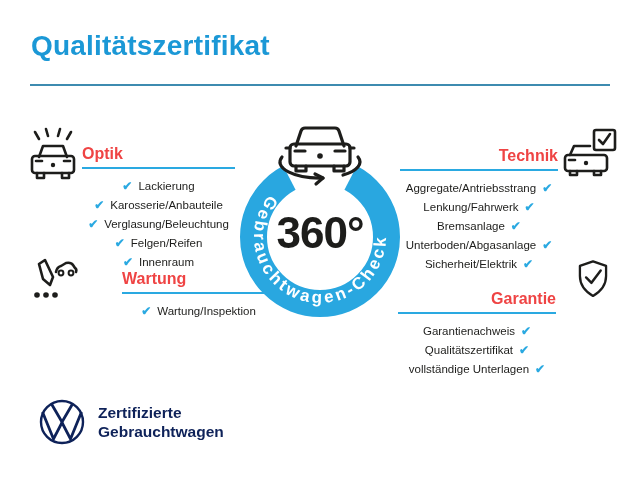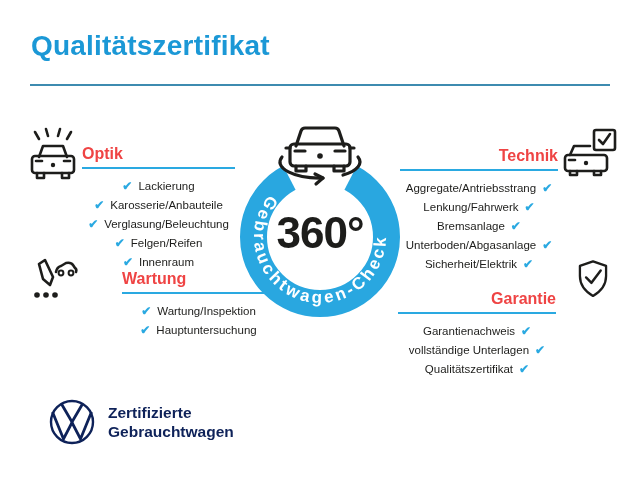--- a/index.html
+++ b/index.html
@@ -29,21 +29,21 @@
   #sec-garantie{left:398px;top:274px;width:158px;margin-top:16px;}
 
   .icon{position:absolute;}
   #icon-optik{left:27px;top:127px;}
   #icon-wartung{left:28px;top:256px;}
   #icon-technik{left:562px;top:128px;}
   #icon-garantie{left:574px;top:259px;}
 
   #center-badge{position:absolute;left:230px;top:115px;}
 
-  .footer{position:absolute;left:48px;top:398px;display:flex;align-items:center;}
+  .footer{position:absolute;left:38px;top:398px;display:flex;align-items:center;}
   .brand-text{margin-left:12px;font-size:15.5px;font-weight:bold;color:#0e2259;line-height:19px;}
 </style>
 </head>
 <body>
 
 <div class="page-title">Qualitätszertifikat</div>
 <div class="top-rule"></div>
 
 <svg class="icon" id="icon-optik" width="52" height="58" viewBox="0 0 52 58">
   <g stroke="#1d1d1b" stroke-width="2.6" fill="none" stroke-linecap="round" stroke-linejoin="round">
@@ -108,36 +108,35 @@
   <circle cx="9" cy="39" r="2.8" fill="#1d1d1b"></circle>
   <circle cx="18" cy="39" r="2.8" fill="#1d1d1b"></circle>
   <circle cx="27" cy="39" r="2.8" fill="#1d1d1b"></circle>
 </svg>
 
 <div class="section sec-left" id="sec-wartung">
   <div class="sec-head">Wartung</div>
   <div class="sec-rule"></div>
   <div class="items">
     <div class="item"><span class="check">✔</span><span>Wartung/Inspektion</span></div>
-    <div class="item"><span class="check">✔</span><span>Hauptuntersuchung</span></div>
   </div>
 </div>
 
 <svg class="icon" id="icon-garantie" width="38" height="40" viewBox="0 0 46 52">
   <path d="M23,3 L40,9 L40,22 Q40,38 23,48 Q6,38 6,22 L6,9 Z" stroke="#1d1d1b" stroke-width="3" fill="none" stroke-linejoin="round"></path>
   <path d="M14,24 L21,31 L33,15" stroke="#1d1d1b" stroke-width="3.2" fill="none" stroke-linecap="round" stroke-linejoin="round"></path>
 </svg>
 
 <div class="section sec-right" id="sec-garantie">
   <div class="sec-head">Garantie</div>
   <div class="sec-rule"></div>
   <div class="items">
     <div class="item"><span>Garantienachweis</span><span class="check">✔</span></div>
+    <div class="item"><span>Qualitätszertifikat</span><span class="check">✔</span></div>
     <div class="item"><span>vollständige Unterlagen</span><span class="check">✔</span></div>
-    <div class="item"><span>Qualitätszertifikat</span><span class="check">✔</span></div>
   </div>
 </div>
 
 <svg id="center-badge" width="180" height="210" viewBox="0 0 180 210">
   <circle cx="90" cy="122" r="66.5" fill="none" stroke="#29a7e0" stroke-width="27"></circle>
   <path d="M90,122 L30,6 L150,6 Z" fill="#ffffff"></path>
 
   <g stroke="#1d1d1b" stroke-width="3.2" fill="none" stroke-linecap="round" stroke-linejoin="round">
     <path d="M66,31 L71,16 Q72,13 75,13 L105,13 Q108,13 109,16 L114,31"></path>
     <rect x="60" y="29" width="60" height="22" rx="4"></rect>

